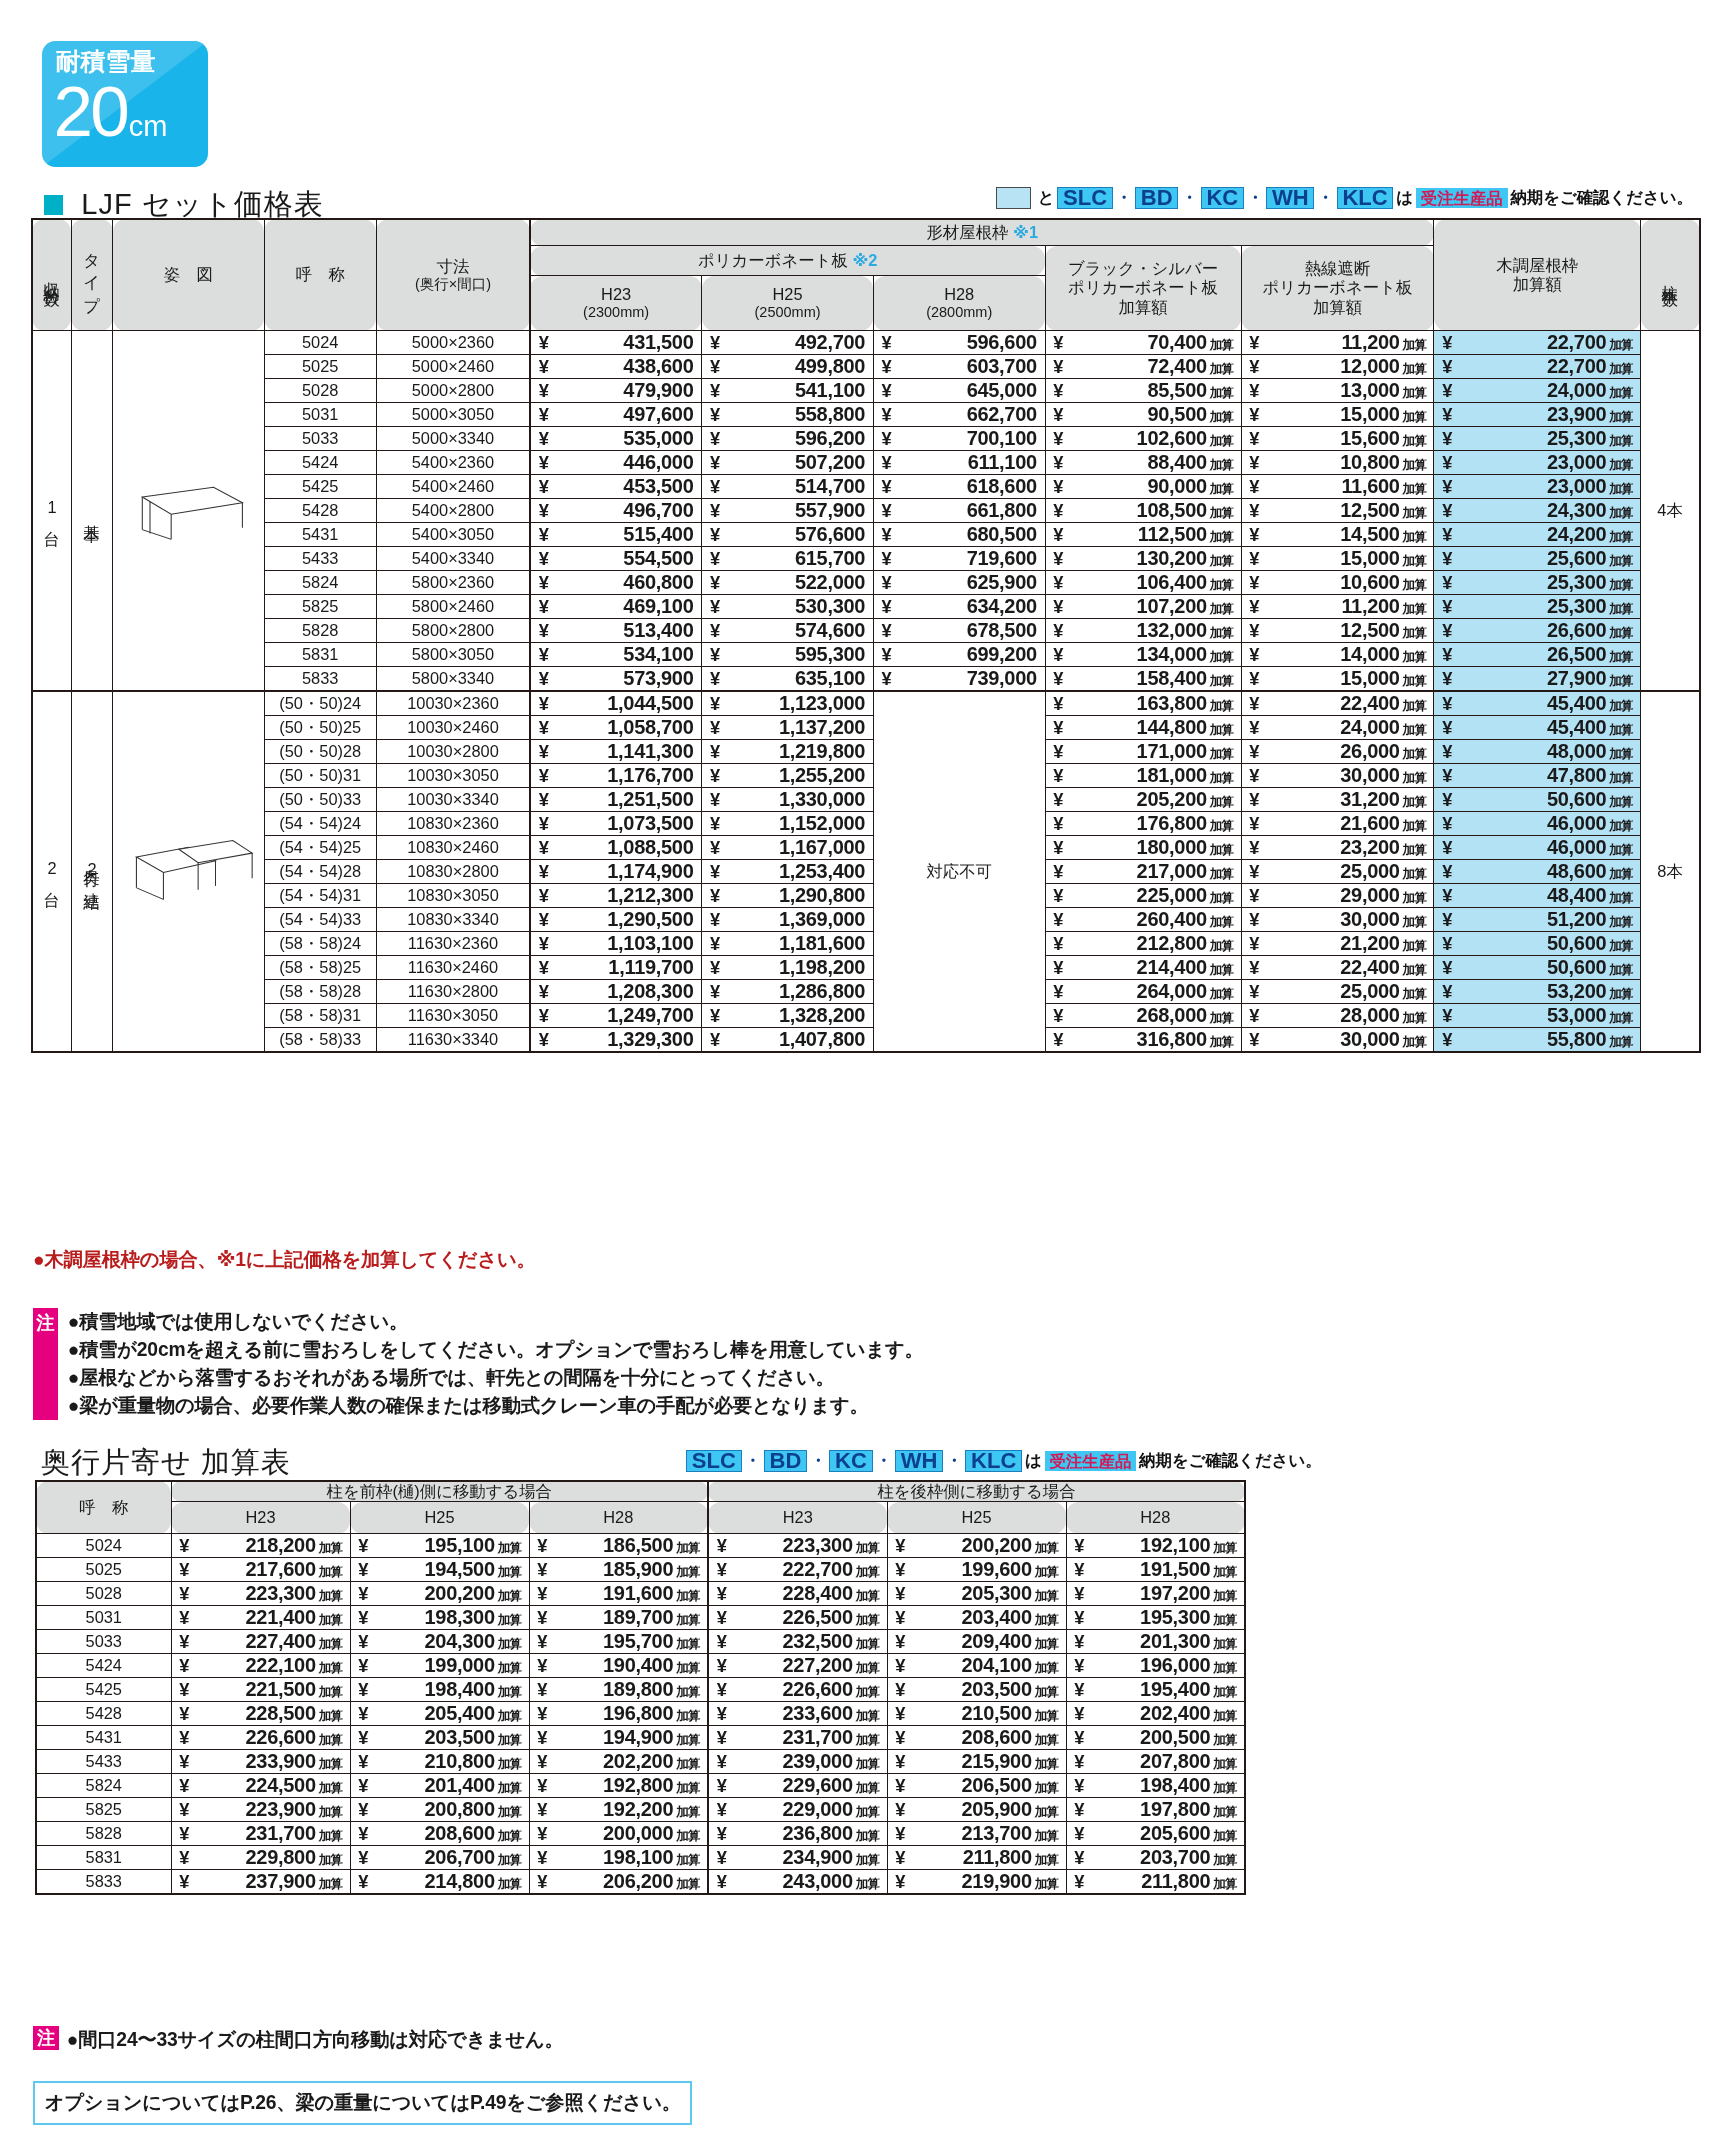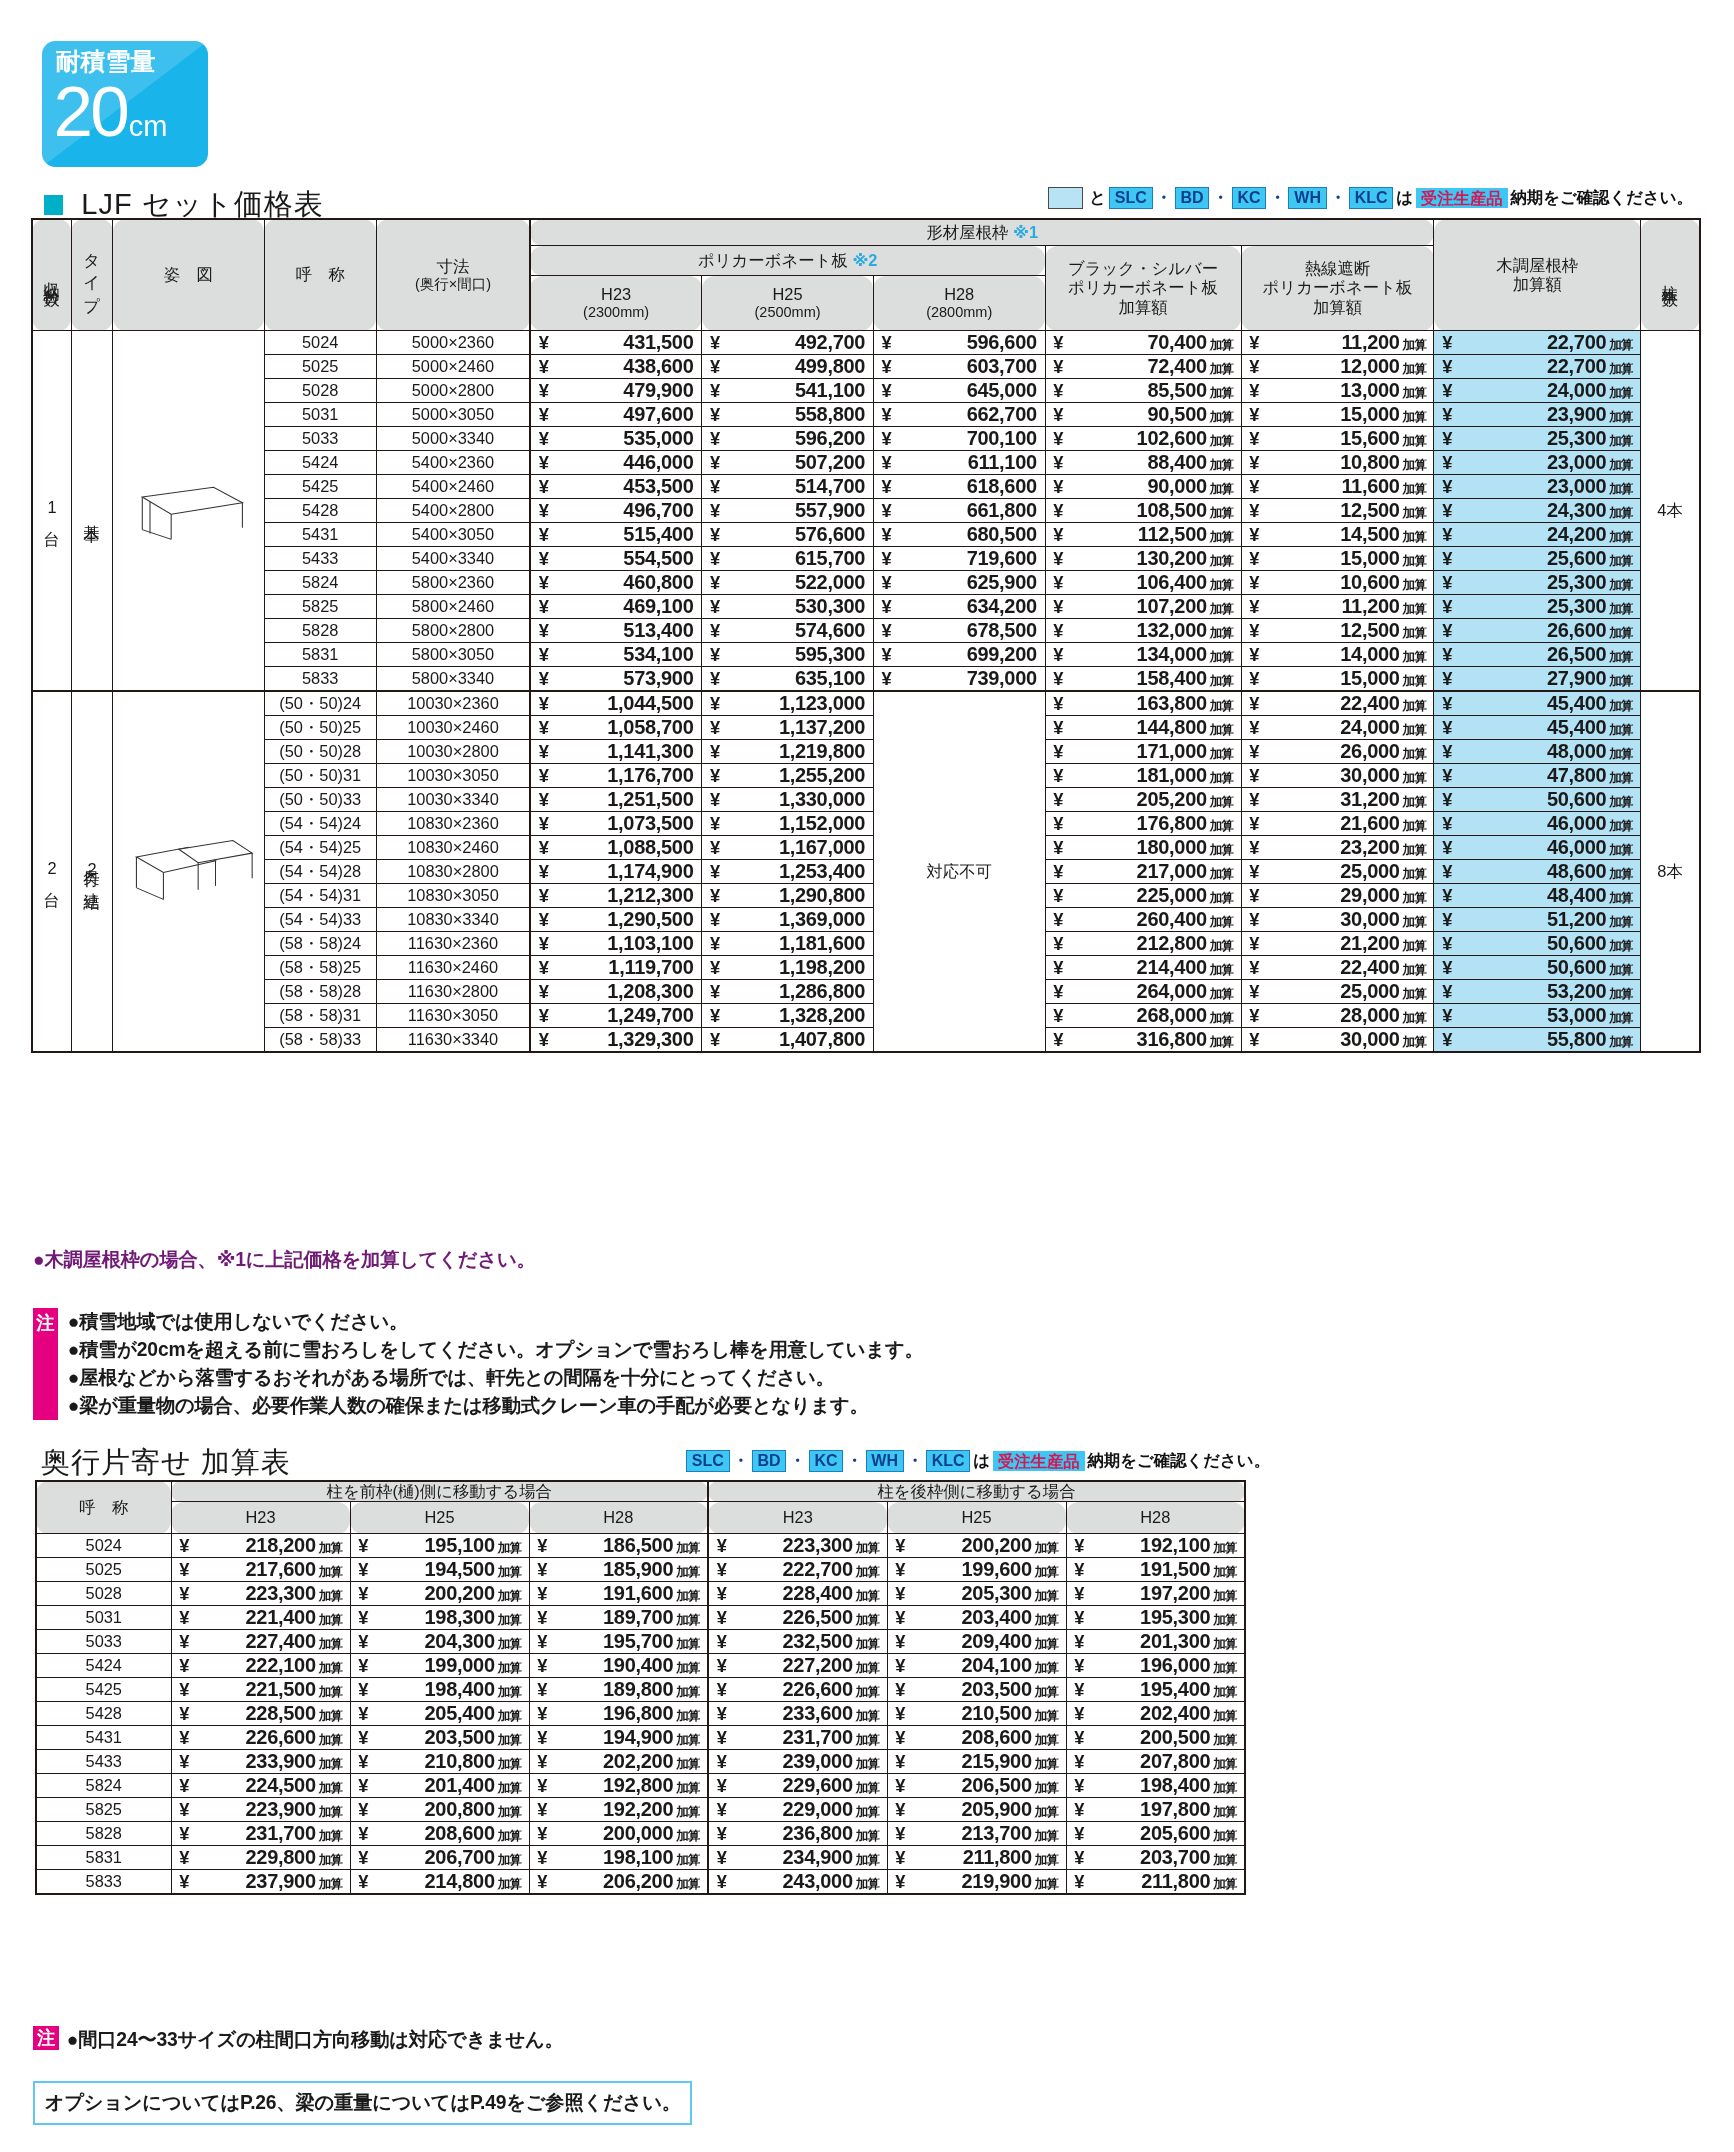--- a/index.html
+++ b/index.html
@@ -92,21 +92,21 @@
     margin-right: 3.9px;
   }
   .legend .code {
     display: inline-block;
     background: #3fc7f4;
     color: #0d3f8f;
     border: 1px solid #1b7fbf;
     padding: 0 4.8px;
     line-height: 20px;
     height: 20px;
-    font-size: 16px;
+    font-size: 22px;
   }
   .legend .dot { padding: 0 2.9px; color:#0d3f8f; }
   .legend .jp { padding: 0 2.9px; color:#111; }
   .legend .order {
     display: inline-block;
     background: #3fc7f4;
     color: #d21a55;
     padding: 0 4.8px;
     line-height: 20px;
     height: 20px;
@@ -179,21 +179,21 @@
   }
   td.blue { background: #b3e2f5 !important; }
   td.na { font-size: 17.4px; }
   .row-h { height: 24px; }
 
   
   .bullets {
     position: absolute;
     font-size: 19.3px;
     font-weight: bold;
-    color: #701a75;
+    color: #b91c1c;
     line-height: 1.45;
     letter-spacing: -0.2px;
   }
   .note-block {
     position: absolute;
     display: flex;
     align-items: stretch;
   }
   .note-badge {
     width: 25px;

